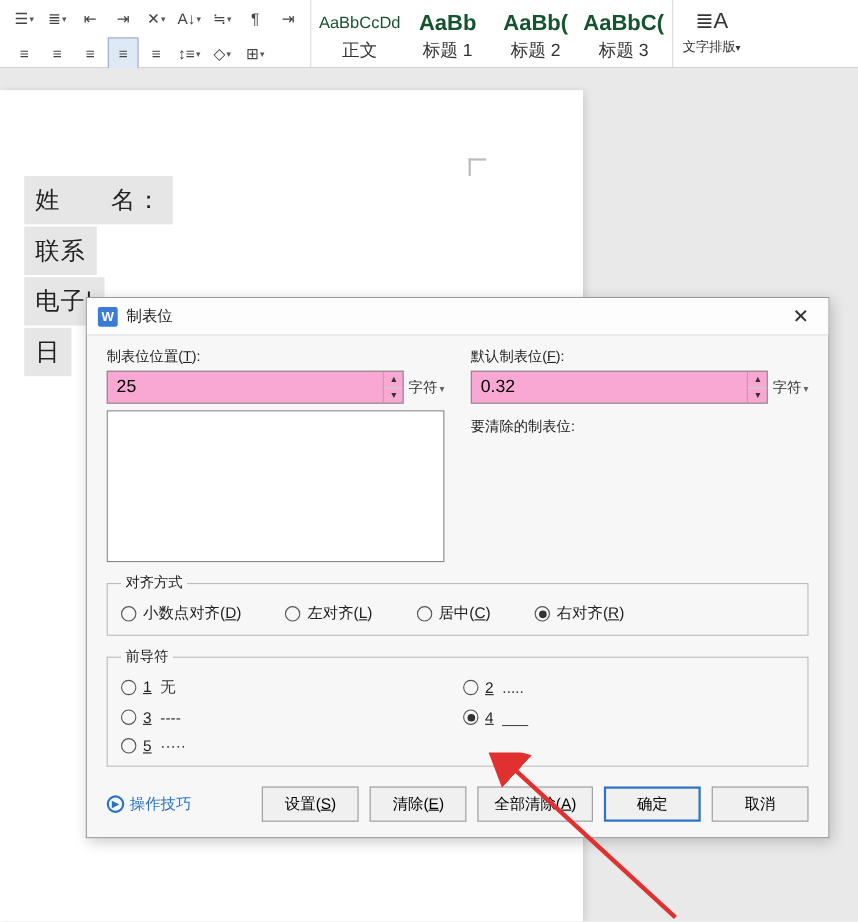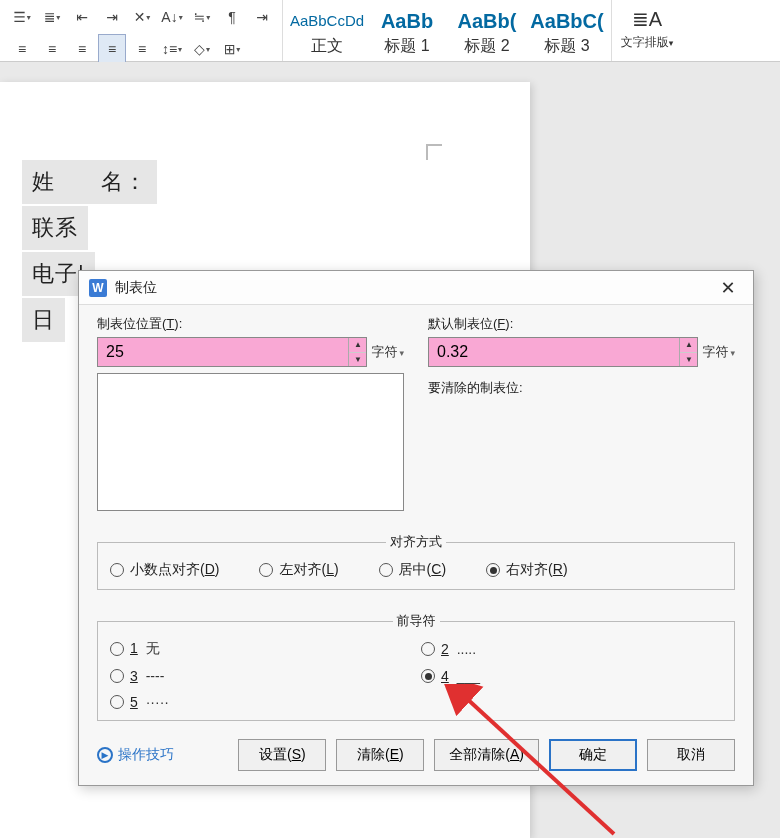--- a/index.html
+++ b/index.html
@@ -45,21 +45,21 @@
       padding: 2px 4px 0 4px;
     }
     .style-item {
       width: 80px;
       text-align: center;
       font-size: 12px;
       color: #333;
       padding-top: 4px;
       cursor: pointer;
     }
-    .style-item .sample { font-size: 15px; color: #0369a1; display: block; height: 30px; line-height: 30px; overflow: hidden;}
+    .style-item .sample { font-size: 15px; color: #14532d; display: block; height: 30px; line-height: 30px; overflow: hidden;}
     .style-item.big .sample { font-size: 20px; font-weight: bold; }
     .style-item .cap { font-size: 16px; color: #333; }
     .layout-group {
       width: 70px;
       text-align: center;
       font-size: 12px;
       padding-top: 4px;
       color: #333;
       cursor: pointer;
     }
@@ -167,23 +167,22 @@
     .unit.drop::after { content: "▾"; font-size: 9px; margin-left: 2px; color: #666;}
     .listbox {
       border: 1px solid #888;
       background: #fff;
       height: 138px;
       width: 100%;
     }
     .dlg-static { font-size: 13px; color: #222; margin-top: 12px;}
     fieldset {
       border: 1px solid #bbb;
-      margin: 22px 0 6px 0;
+      margin: 10px 0 6px 0;
       padding: 10px 12px 10px 12px;
-      text-align: center;
     }
     fieldset legend { font-size: 13px; padding: 0 4px; color: #222;}
     .radio-row { display: flex; gap: 40px; flex-wrap: wrap;}
     .radio-item {
       display: flex;
       align-items: center;
       gap: 6px;
       font-size: 14px;
       color: #222;
       cursor: pointer;

